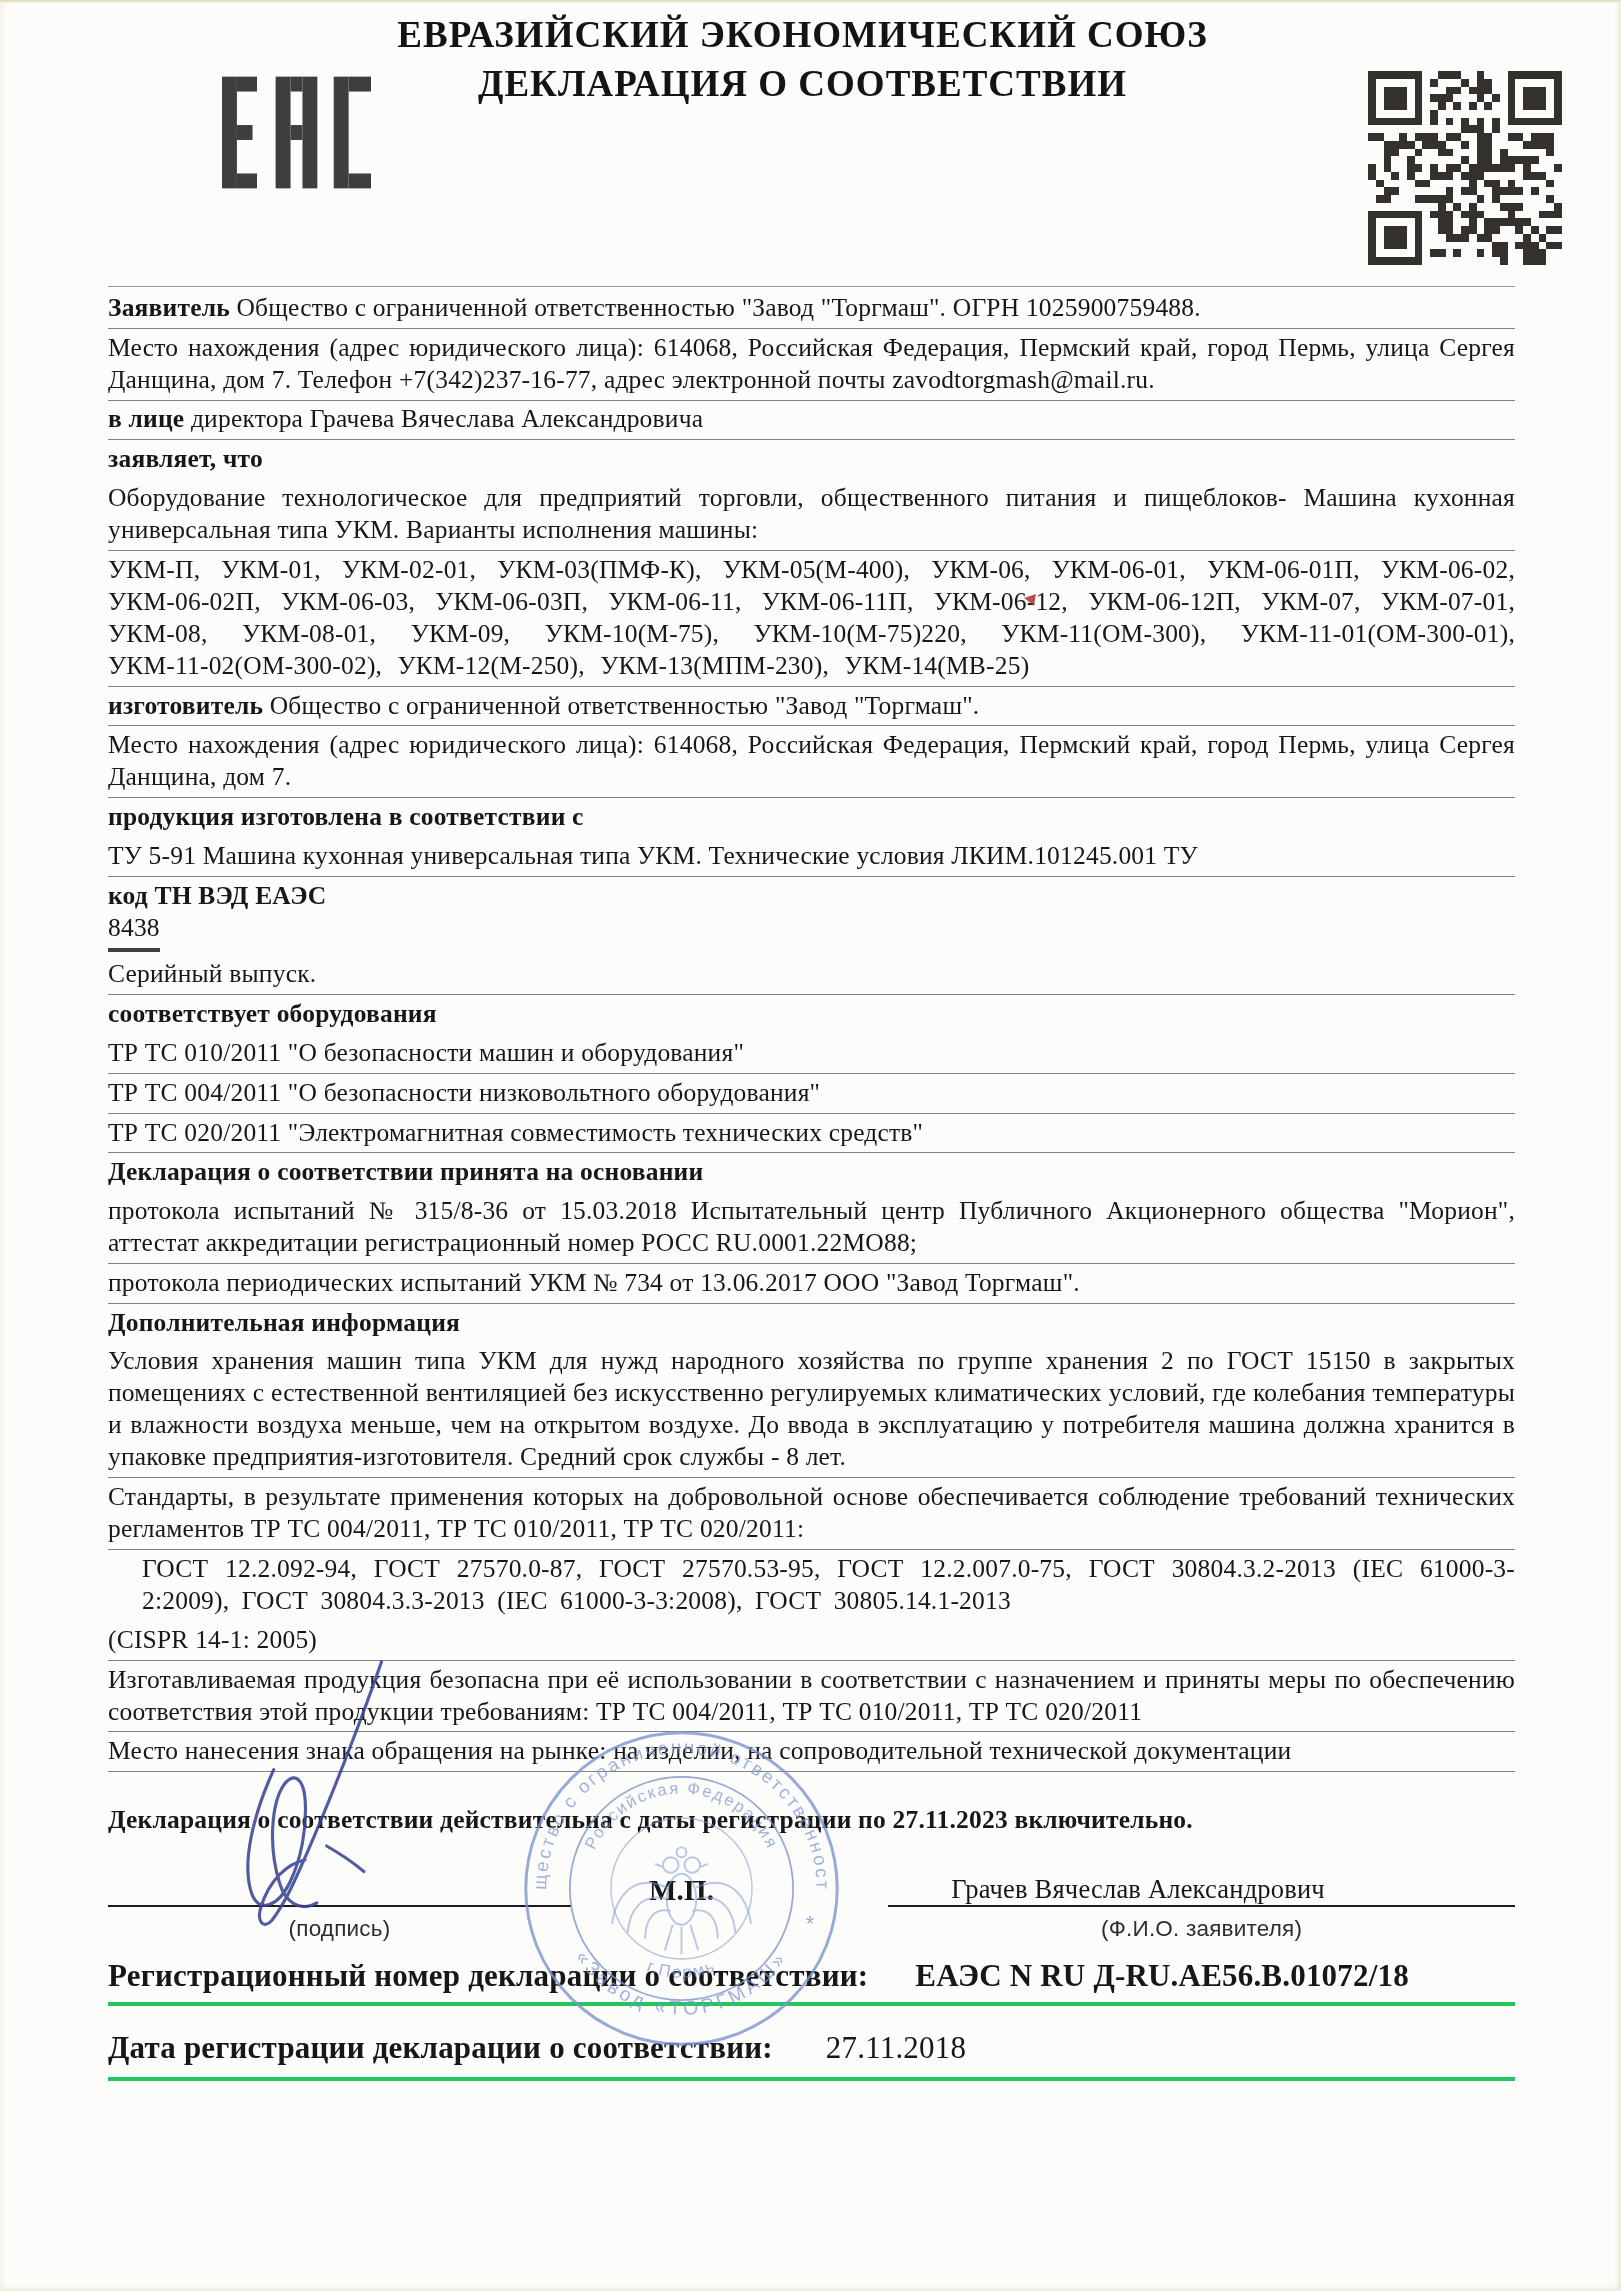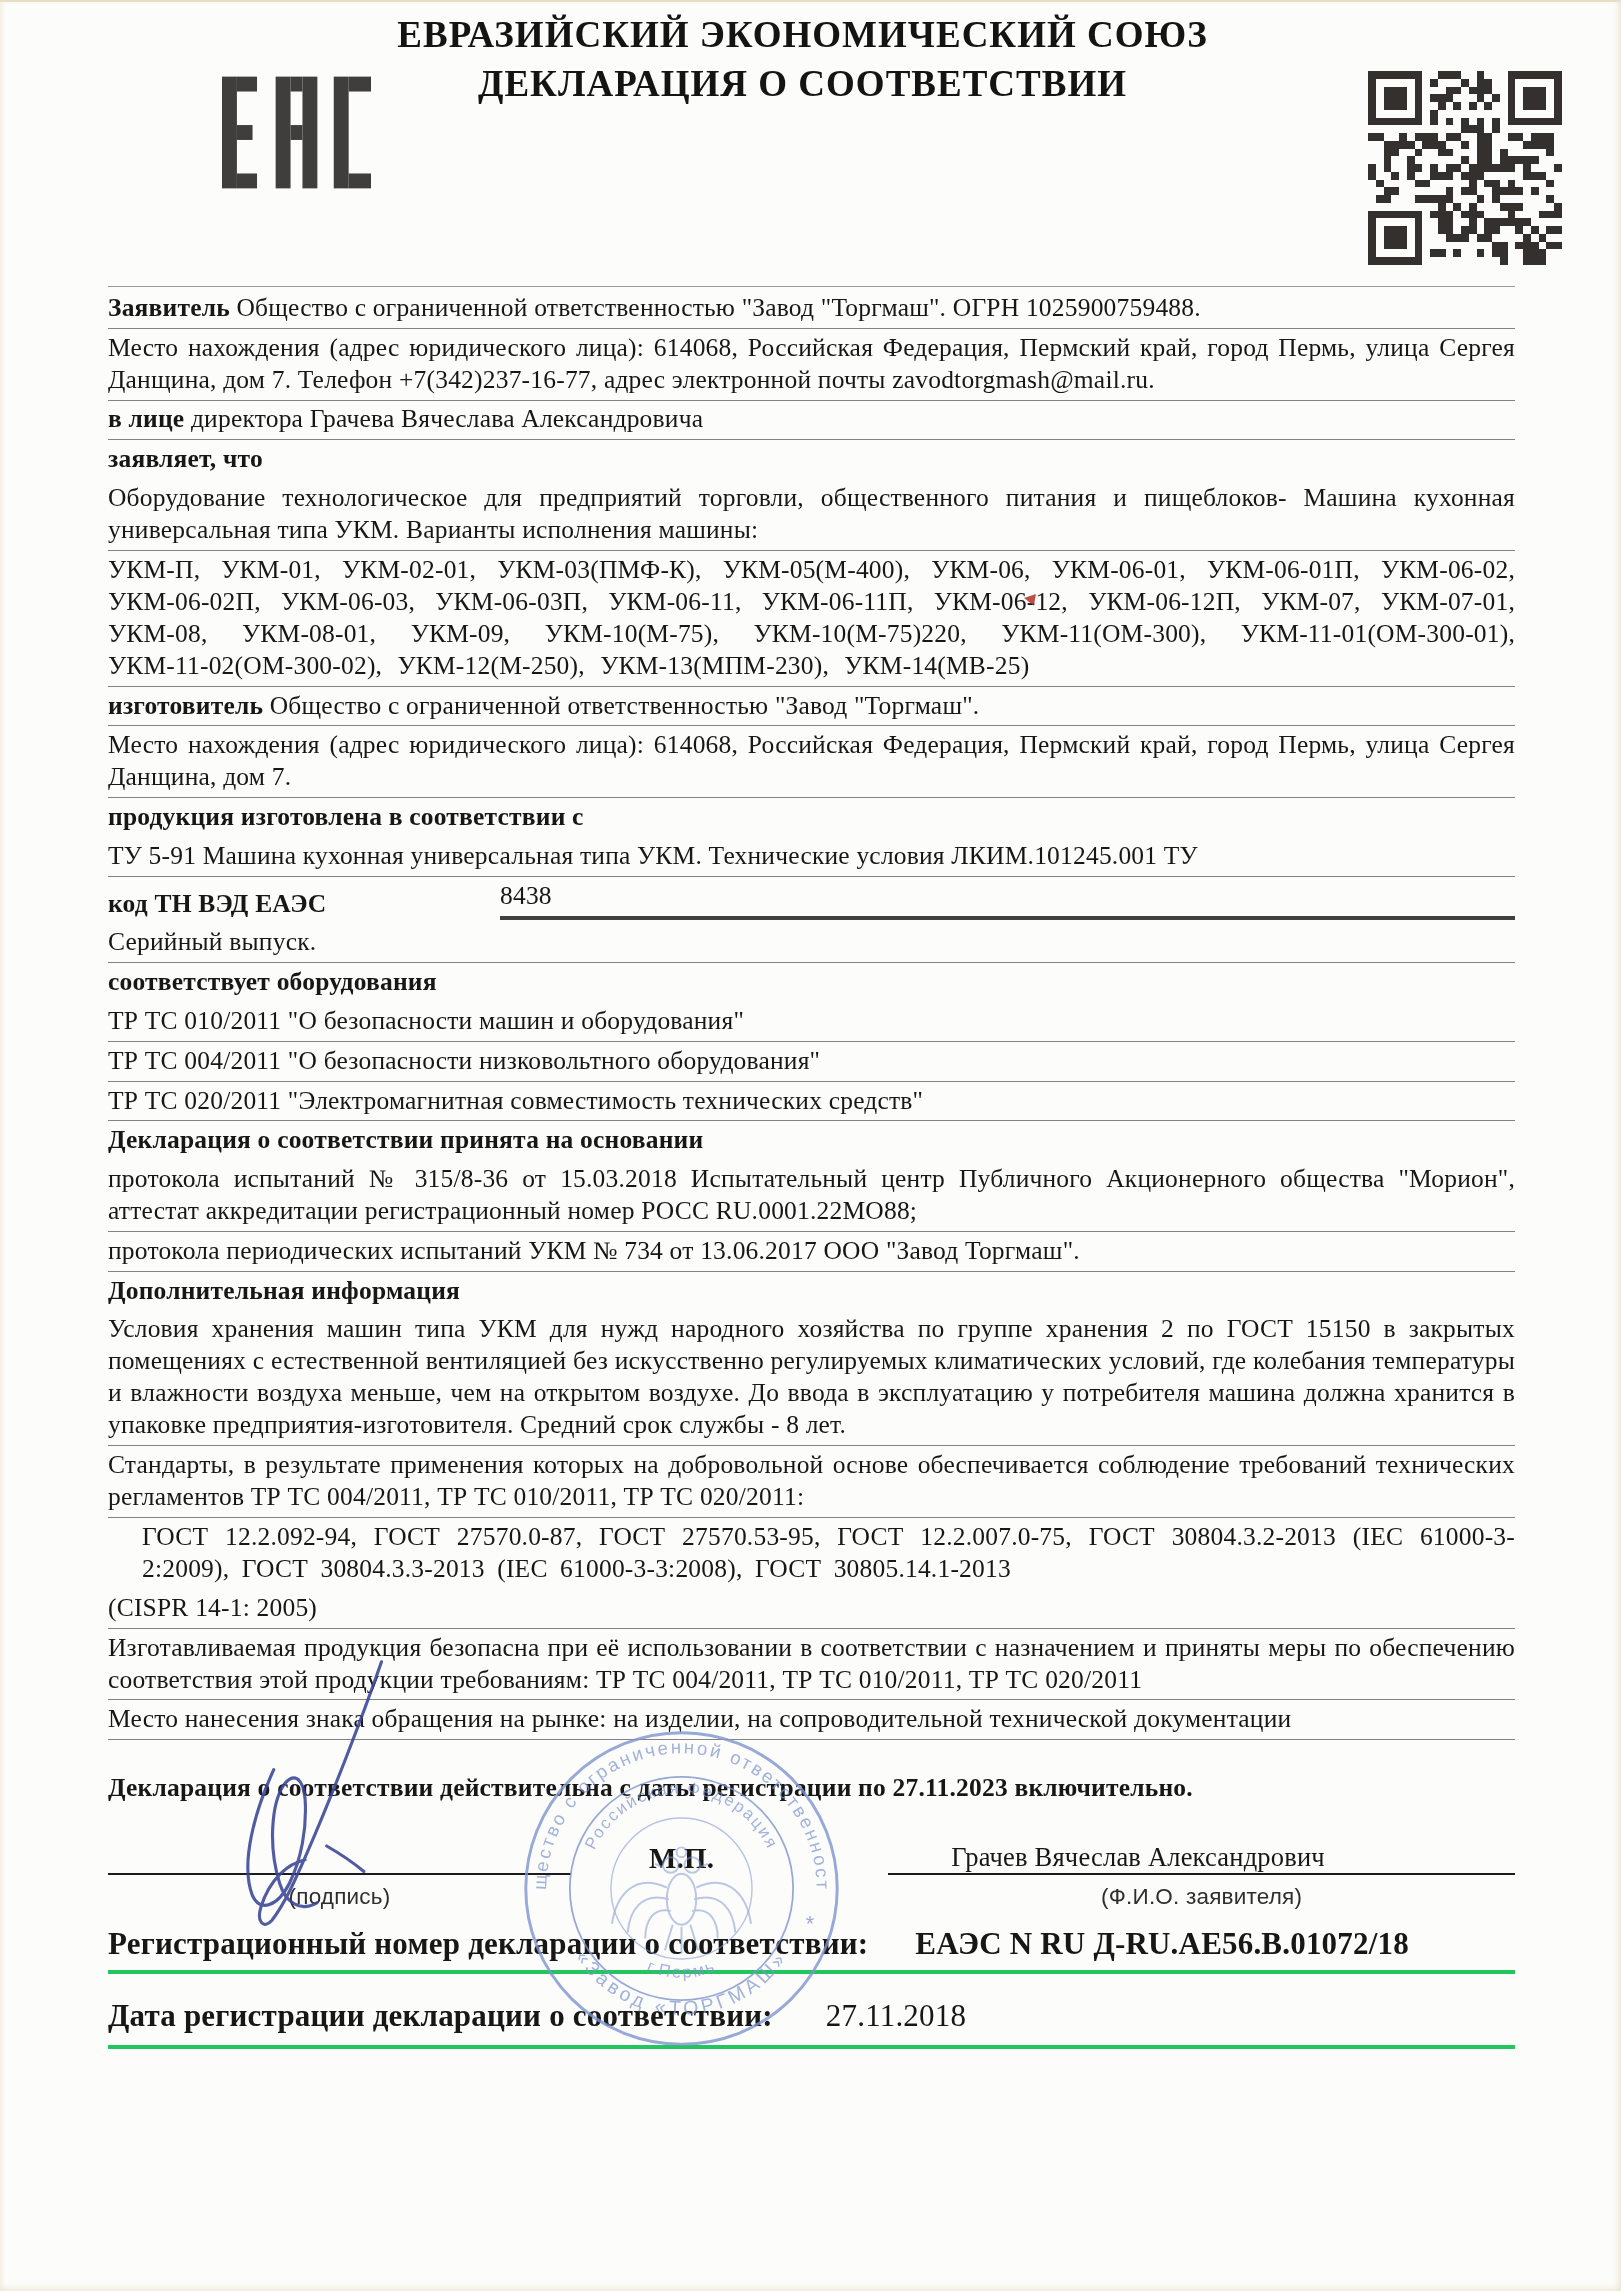--- a/index.html
+++ b/index.html
@@ -30,21 +30,21 @@
   .row{padding:2.9px 0 3.9px;}
   .row.hr{border-bottom:1px solid #828282;}
   .row.just{text-align:justify;}
   .row b{font-weight:bold;}
   .variants{word-spacing:8.8px;}
   .gosts{word-spacing:5.9px;margin-left:34px;}
   .hyphen-wrap{position:relative;display:inline-block;}
   .red-tick{position:absolute;left:-2.9px;top:6.9px;width:0;height:0;
     border-top:6.9px solid transparent;border-bottom:6.9px solid transparent;
     border-right:11.8px solid #b23327;transform:rotate(10deg);opacity:.85;}
-  .tnved-row{display:flex;align-items:flex-end;}
+  .tnved-row{display:flex;align-items:flex-start;flex-direction:column;}
   .tnved-label{width:392px;font-weight:bold;}
   .tnved-value{flex:1;border-bottom:4px solid #404040;padding-bottom:3.9px;}
   .validity{margin-top:29px;font-weight:bold;}
   
   .sig-row{display:flex;margin-top:3.9px;}
   .sig-col{display:flex;flex-direction:column;justify-content:center;}
   .sig-col .space{height:61px;}
   .sig-col .name{height:61px;display:flex;align-items:flex-end;justify-content:center;padding-right:127px;font-size:26.5px;}
   .sig-line{border-bottom:2px solid #1c1c1c;height:0;}
   .caption{font-family:"Liberation Sans","DejaVu Sans",sans-serif;font-size:22.5px;color:#2e2e2e;text-align:center;padding-top:5.9px;}

